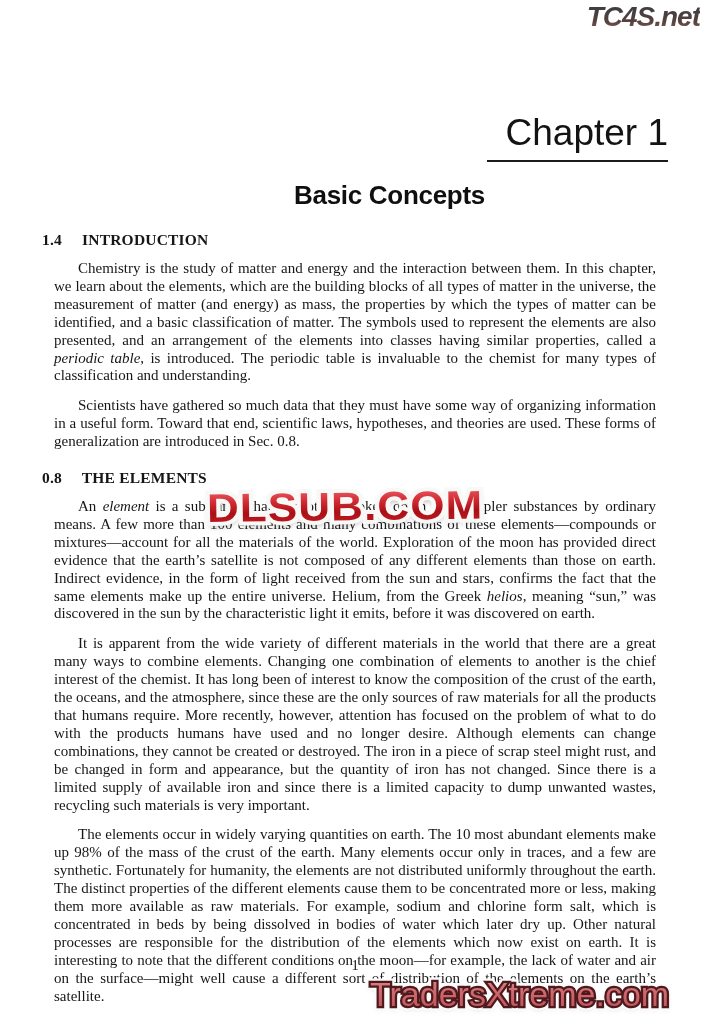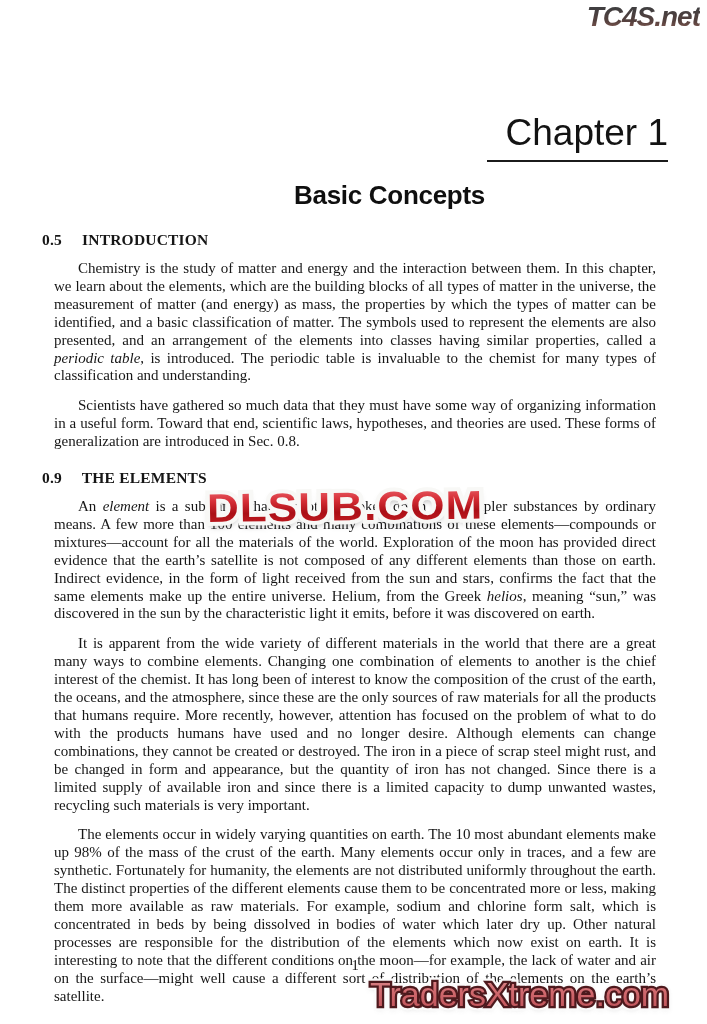--- a/index.html
+++ b/index.html
@@ -102,30 +102,30 @@
 
   <div class="chapter-block">
     <div class="chapter-title">Chapter 1</div>
     <div class="chapter-rule"></div>
   </div>
 
   <div class="book-title">Basic Concepts</div>
 
   <div class="textblock content-1">
     <h2 class="sec">
-      <span class="num">0.5</span>
+      <span class="num">1.4</span>
       <span>INTRODUCTION</span>
     </h2>
     <p><span>Chemistry is the study of matter and energy and the interaction between them. In this chapter, we learn about the elements, which are the building blocks of all types of matter in the universe, the measurement of matter (and energy) as mass, the properties by which the types of matter can be identified, and a basic classification of matter. The symbols used to represent the elements are also presented, and an arrangement of the elements into classes having similar properties, called a </span><i>periodic table</i><span>, is introduced. The periodic table is invaluable to the chemist for many types of classification and understanding.</span></p>
     <p><span>Scientists have gathered so much data that they must have some way of organizing information in a useful form. Toward that end, scientific laws, hypotheses, and theories are used. These forms of generalization are introduced in Sec. 0.8.</span></p>
   </div>
 
   <div class="textblock content-2">
     <h2 class="sec">
-      <span class="num">0.9</span>
+      <span class="num">0.8</span>
       <span>THE ELEMENTS</span>
     </h2>
     <p><span>An </span><i>element</i><span> is a substance that cannot be broken down into simpler substances by ordinary means. A few more than 100 elements and many combinations of these elements—compounds or mixtures—account for all the materials of the world. Exploration of the moon has provided direct evidence that the earth’s satellite is not composed of any different elements than those on earth. Indirect evidence, in the form of light received from the sun and stars, confirms the fact that the same elements make up the entire universe. Helium, from the Greek </span><i>helios</i><span>, meaning “sun,” was discovered in the sun by the characteristic light it emits, before it was discovered on earth.</span></p>
     <p><span>It is apparent from the wide variety of different materials in the world that there are a great many ways to combine elements. Changing one combination of elements to another is the chief interest of the chemist. It has long been of interest to know the composition of the crust of the earth, the oceans, and the atmosphere, since these are the only sources of raw materials for all the products that humans require. More recently, however, attention has focused on the problem of what to do with the products humans have used and no longer desire. Although elements can change combinations, they cannot be created or destroyed. The iron in a piece of scrap steel might rust, and be changed in form and appearance, but the quantity of iron has not changed. Since there is a limited supply of available iron and since there is a limited capacity to dump unwanted wastes, recycling such materials is very important.</span></p>
     <p><span>The elements occur in widely varying quantities on earth. The 10 most abundant elements make up 98% of the mass of the crust of the earth. Many elements occur only in traces, and a few are synthetic. Fortunately for humanity, the elements are not distributed uniformly throughout the earth. The distinct properties of the different elements cause them to be concentrated more or less, making them more available as raw materials. For example, sodium and chlorine form salt, which is concentrated in beds by being dissolved in bodies of water which later dry up. Other natural processes are responsible for the distribution of the elements which now exist on earth. It is interesting to note that the different conditions on the moon—for example, the lack of water and air on the surface—might well cause a different sort of distribution of the elements on the earth’s satellite.</span></p>
   </div>
 
   <div class="dlsub">
     <span class="layer stroke">DLSUB.COM</span>
     <span class="layer fill">DLSUB.COM</span>

